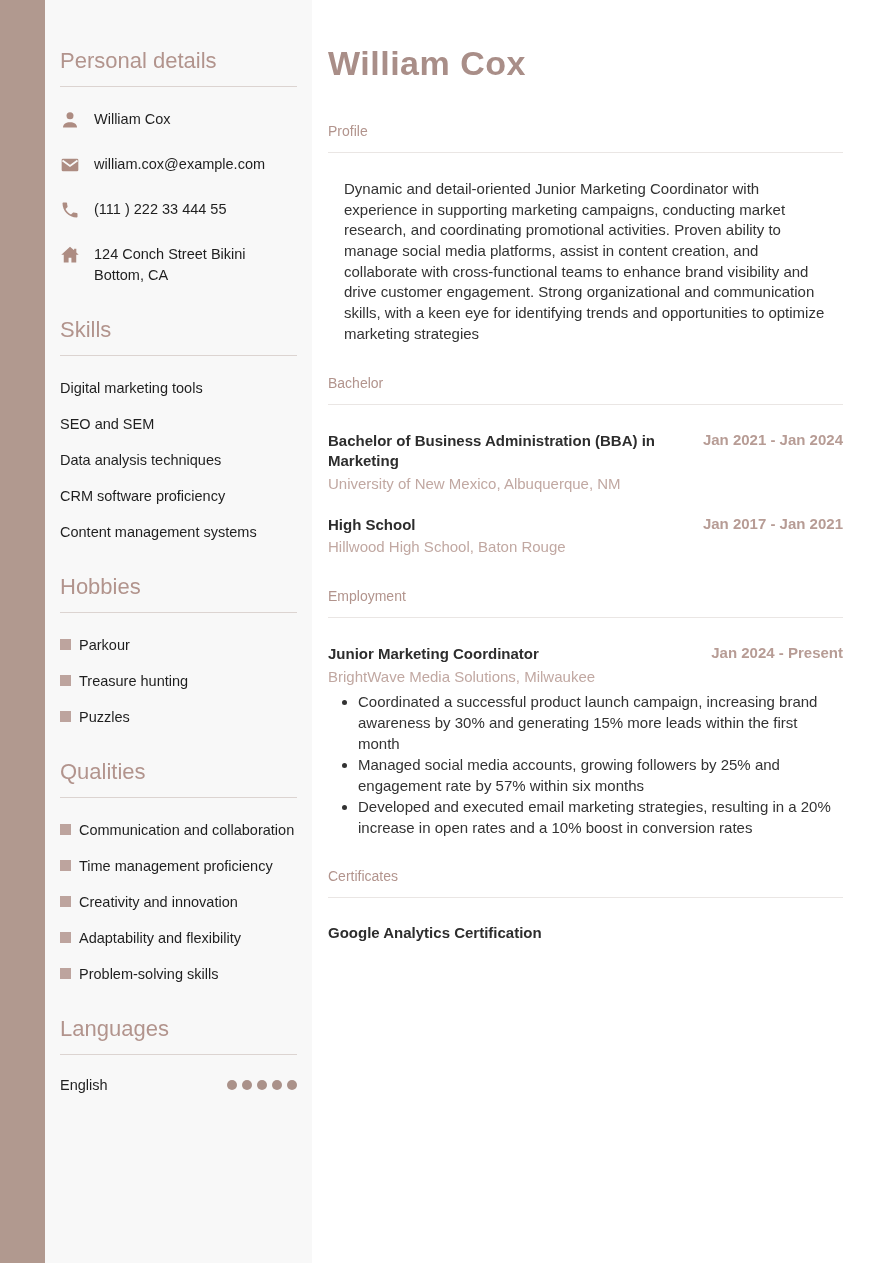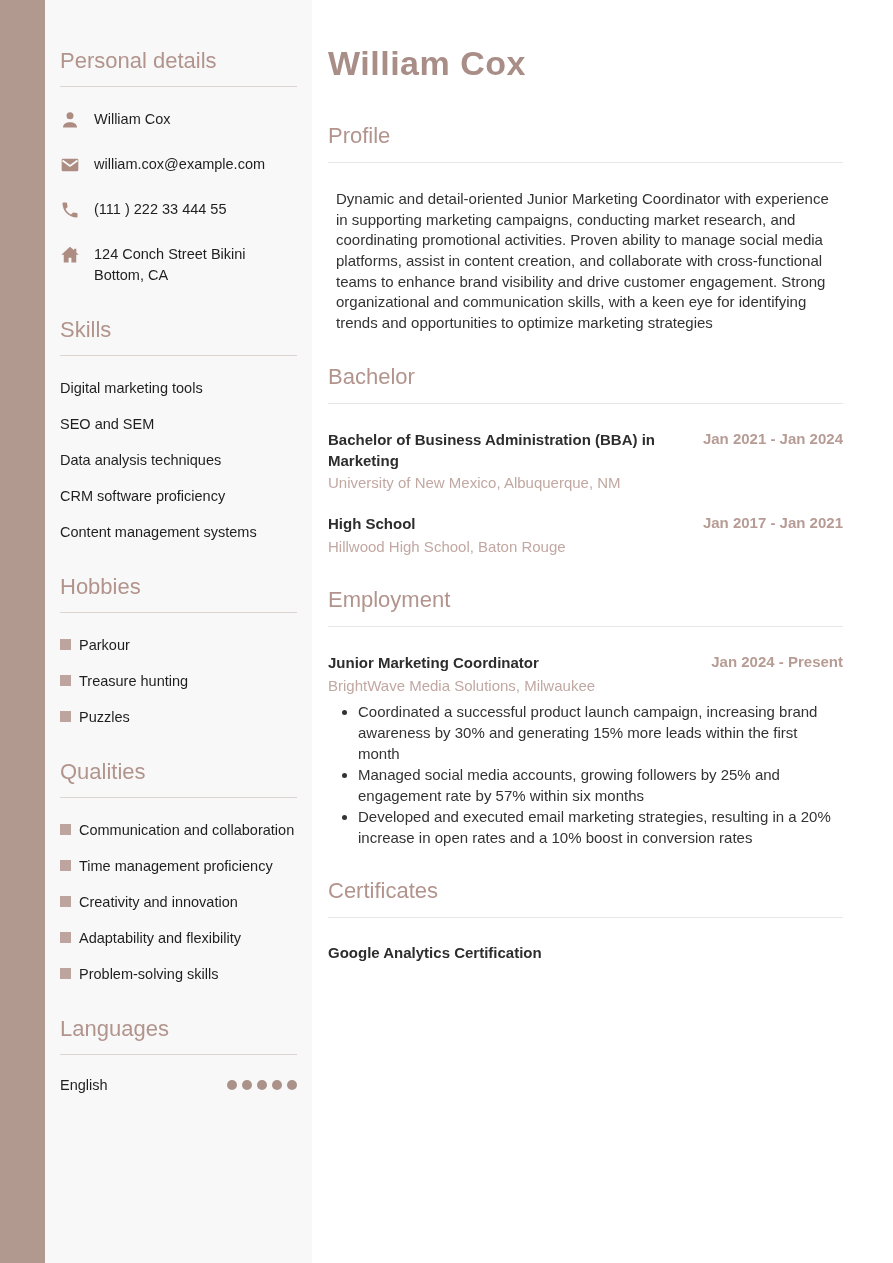--- a/index.html
+++ b/index.html
@@ -61,26 +61,26 @@
   h1.person-name {
     margin: 0 0 40px 0;
     font-size: 34px; font-weight: 700;
     color: #a98e88;
     letter-spacing: 0.5px;
   }
   .main-section { margin-top: 30px; }
   .main-section:first-of-type { margin-top: 0; }
   h2.main-title {
     margin: 0 0 26px 0;
-    font-size: 22px; font-weight: 400;
+    font-size: 14px; font-weight: 400;
     color: #b2948d;
     padding-bottom: 13px;
     border-bottom: 1px solid #eae6e4;
   }
-  .profile-text { margin: 8px; font-size: 15px; line-height: 1.38; color: #333333; }
+  .profile-text { margin: 16px; font-size: 15px; line-height: 1.38; color: #333333; }
 
   .entry { margin-bottom: 20px; }
   .entry:last-child { margin-bottom: 0; }
   .entry-header { display: flex; justify-content: space-between; align-items: flex-start; }
   .entry-title { font-size: 15px; font-weight: 700; color: #2d2d2d; line-height: 1.38; max-width: 345px; }
   .entry-dates { font-size: 15px; font-weight: 700; color: #b79c95; white-space: nowrap; }
   .entry-sub { font-size: 15px; color: #c1a8a2; line-height: 1.38; margin-top: 2px; }
   .entry-bullets { margin: 4px 0 0 0; padding-left: 30px; }
   .entry-bullets li { font-size: 15px; line-height: 1.4; color: #333333; margin: 0; }
   .cert-name { margin: 0; font-size: 15px; font-weight: 700; color: #2d2d2d; }

